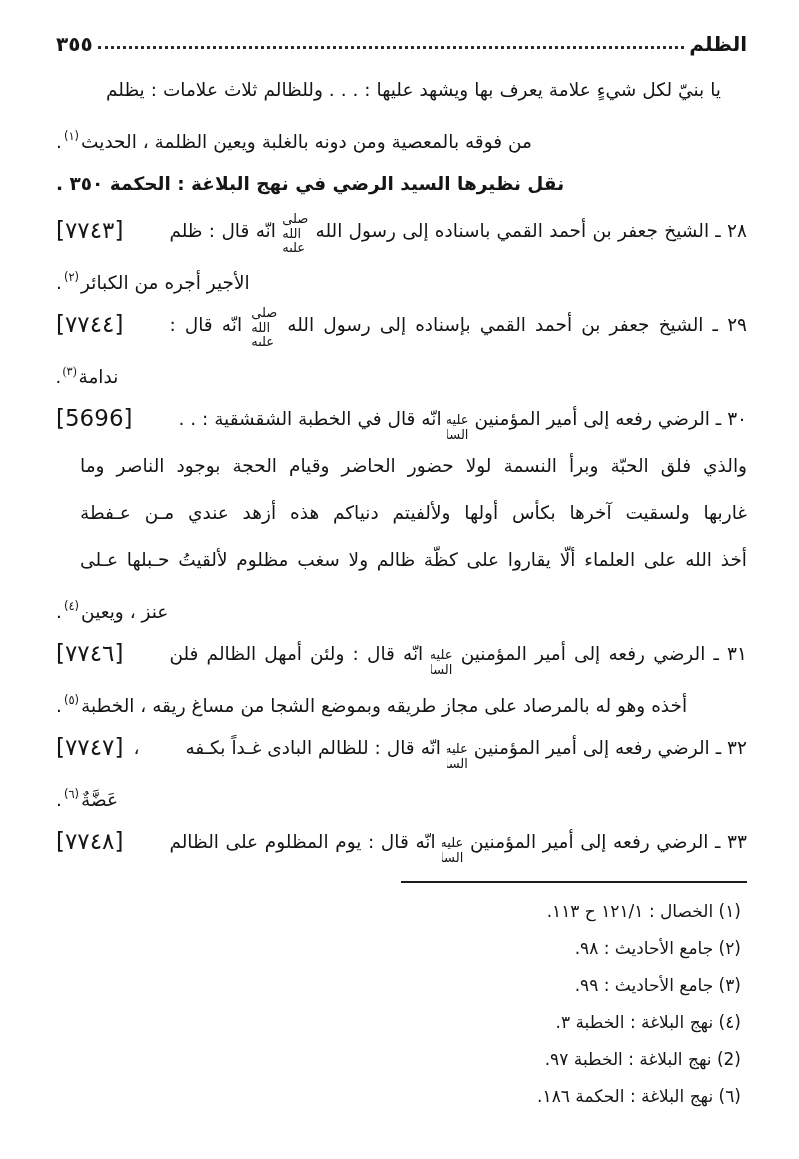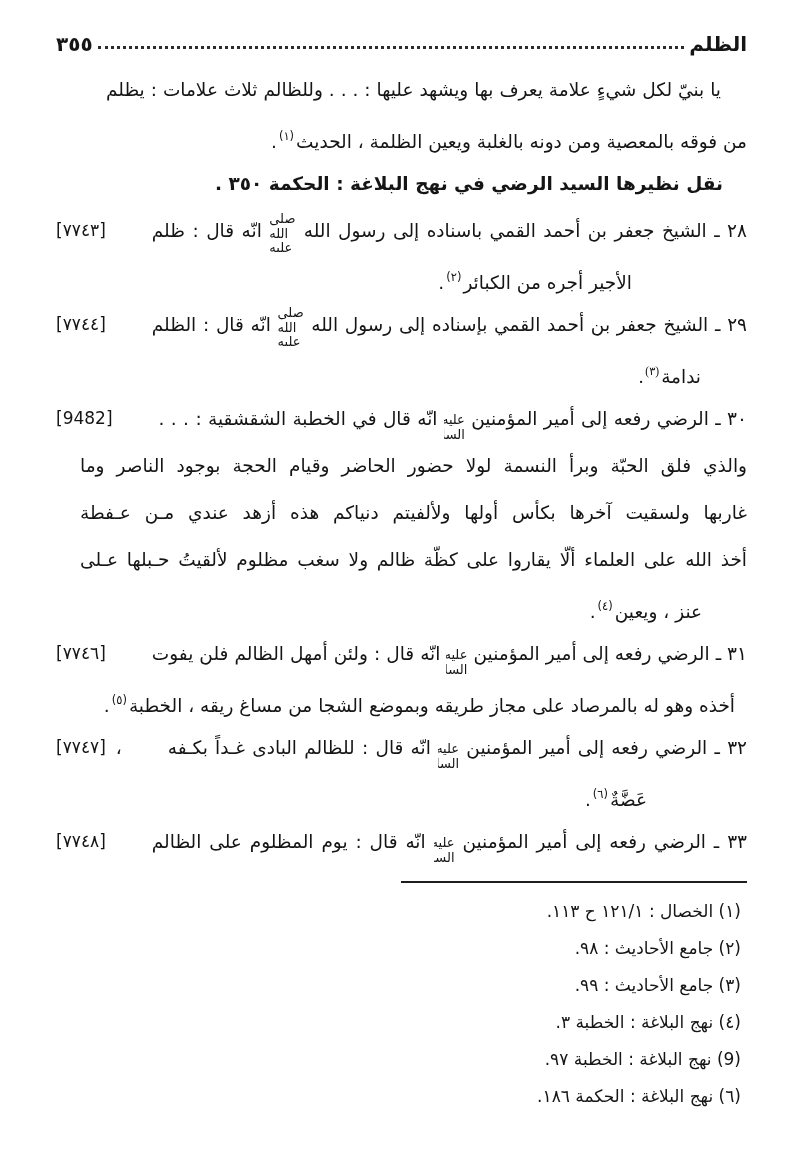--- a/index.html
+++ b/index.html
@@ -33,42 +33,42 @@
   }
   
   .body{padding:10px 52px 0 56px;}
   .ln{
     height:47px;
     line-height:47px;
     font-size:18.5px;
     overflow:hidden;
   }
   .just{text-align:justify;text-align-last:justify;margin-left:24px;}
-  .end{text-align:right;}
+  .end{text-align:left;}
   .bold{font-weight:bold;}
   .qline{padding:0 26px 0 26px;}
   .ind8{padding-right:46px;font-family:Liberation Serif, serif;}
   .ind14{padding-right:12px;}
   .ind25{padding-right:24px;}
   .ind45{padding-right:45px;}
   .ind100{padding-right:100px;}
   .ind115{padding-right:115px;}
   
   .first{display:flex;align-items:stretch;}
   .etext{
     flex:1;
     text-align:justify;
     text-align-last:justify;
     margin-left:46px;
     overflow:hidden;
   }
   .bracket{
     white-space:nowrap;
     align-self:center;
-    font-size:17px;
+    font-size:23px;
   }
   .bcomma{align-self:center;margin-left:10px;}
   
   .hon{
     display:inline-block;
     width:27px;
     font-size:13px;
     line-height:1.12;
     text-align:left;
     vertical-align:middle;
@@ -123,21 +123,21 @@
     <div class="ln end ind115"><span>الأجير أجره من الكبائر</span><sup class="fnref">(٢)</sup><span>.</span></div>
 
     <div class="ln first">
       <span class="etext"><span>٢٩ ـ الشيخ جعفر بن أحمد القمي بإسناده إلى رسول الله</span> <span class="hon">صلى الله عليه وآله</span> <span>انّه قال : الظلم</span></span>
       <span class="bracket">[٧٧٤٤]</span>
     </div>
     <div class="ln end ind8"><span>ندامة</span><sup class="fnref">(٣)</sup><span>.</span></div>
 
     <div class="ln first">
       <span class="etext"><span>٣٠ ـ الرضي رفعه إلى أمير المؤمنين</span> <span class="hon hon-s">عليه السلام</span> <span>انّه قال في الخطبة الشقشقية : . . . أما</span></span>
-      <span class="bracket">[9482]</span>
+      <span class="bracket">[5696]</span>
     </div>
     <div class="ln just">والذي فلق الحبّة وبرأ النسمة لولا حضور الحاضر وقيام الحجة بوجود الناصر وما</div>
     <div class="ln just">غاربها ولسقيت آخرها بكأس أولها ولألفيتم دنياكم هذه أزهد عندي مـن عـفطة</div>
     <div class="ln just">أخذ الله على العلماء ألّا يقاروا على كظّة ظالم ولا سغب مظلوم لألقيتُ حـبلها عـلى</div>
     <div class="ln end ind45"><span>عنز ، ويعين</span><sup class="fnref">(٤)</sup><span>.</span></div>
 
     <div class="ln first">
       <span class="etext"><span>٣١ ـ الرضي رفعه إلى أمير المؤمنين</span> <span class="hon hon-s">عليه السلام</span> <span>انّه قال : ولئن أمهل الظالم فلن يفوت</span></span>
       <span class="bracket">[٧٧٤٦]</span>
     </div>
@@ -156,17 +156,17 @@
     </div>
 
   </div>
 
   <div class="sep"></div>
   <div class="footnotes">
     <div class="fn">(١) الخصال : ١٢١/١ ح ١١٣.</div>
     <div class="fn">(٢) جامع الأحاديث : ٩٨.</div>
     <div class="fn">(٣) جامع الأحاديث : ٩٩.</div>
     <div class="fn">(٤) نهج البلاغة : الخطبة ٣.</div>
-    <div class="fn">(9) نهج البلاغة : الخطبة ٩٧.</div>
+    <div class="fn">(2) نهج البلاغة : الخطبة ٩٧.</div>
     <div class="fn">(٦) نهج البلاغة : الحكمة ١٨٦.</div>
   </div>
 
 </div>
 
 </body></html>

